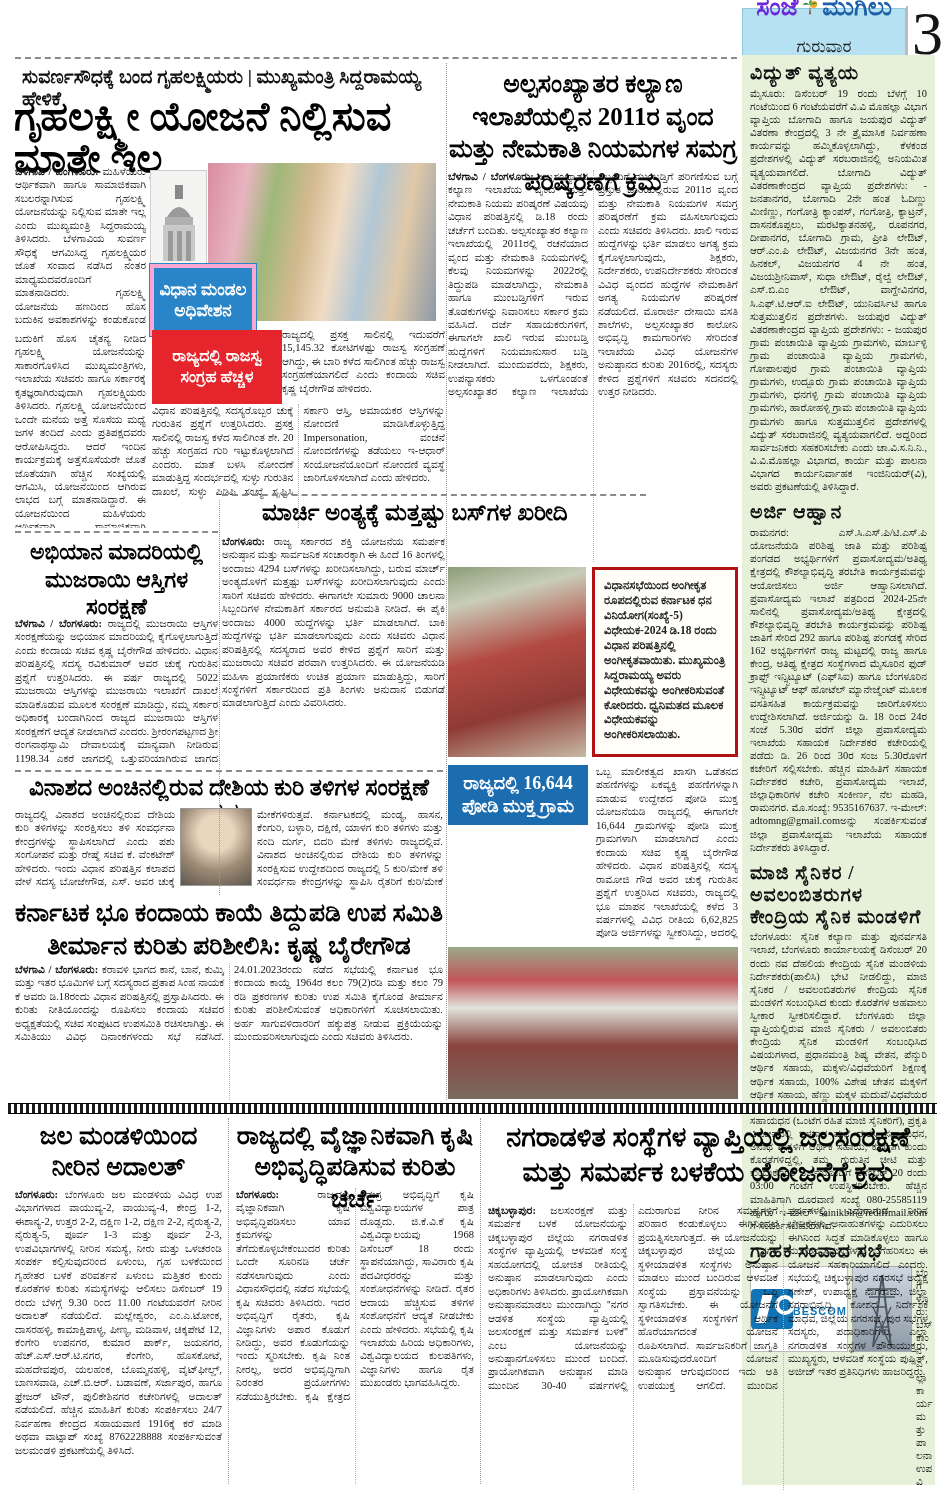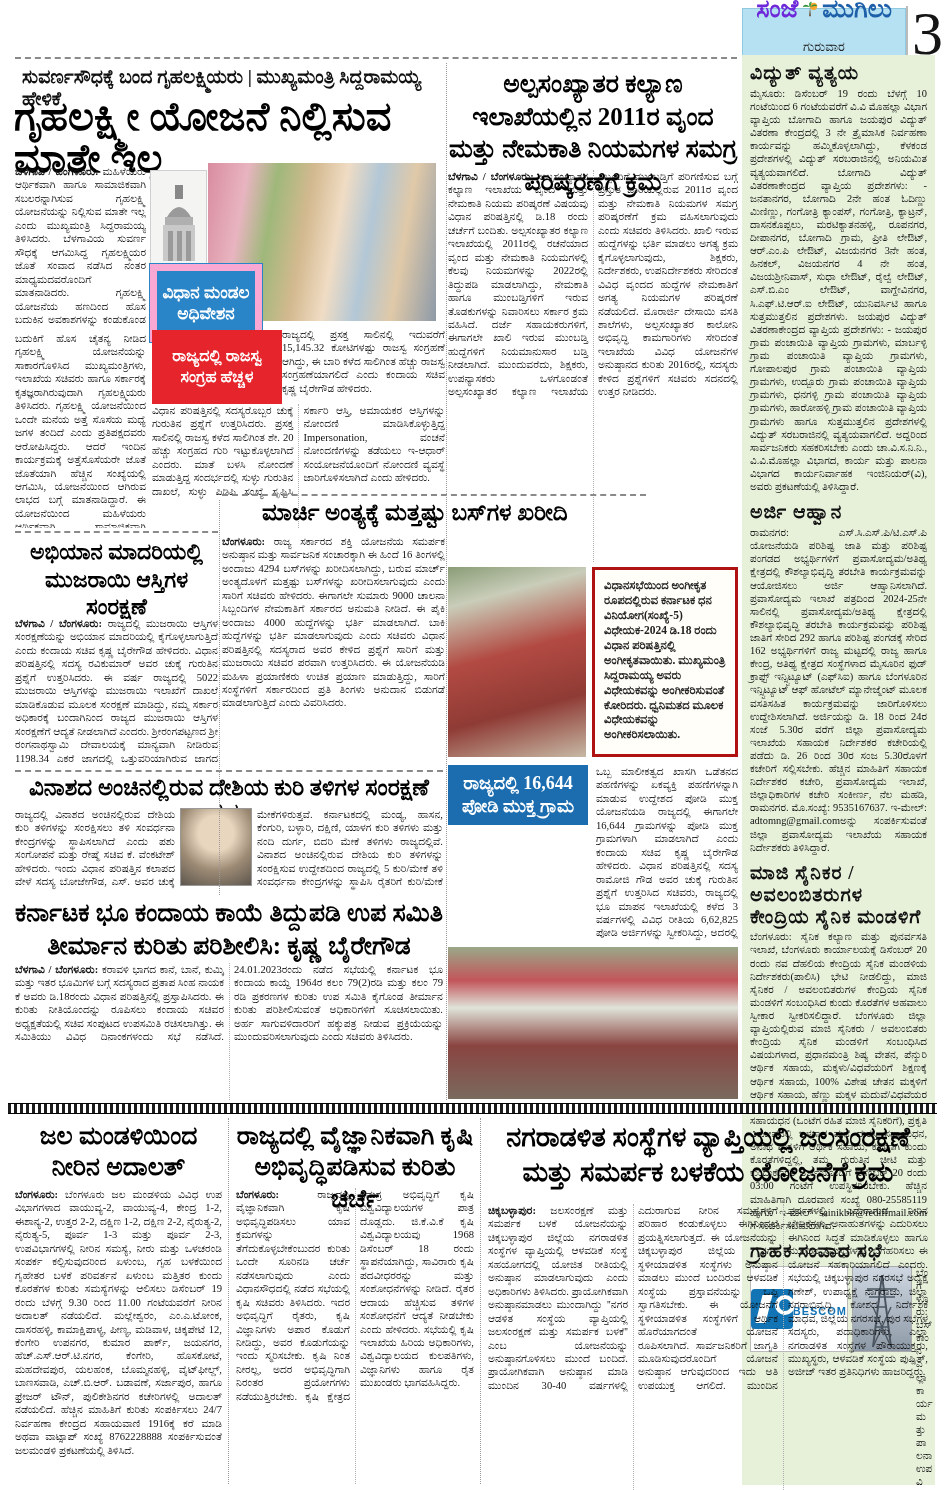--- a/index.html
+++ b/index.html
@@ -10,31 +10,31 @@
   .body-text .dl{font-weight:bold;}
   .h-dash{border-top:2px dashed #8a8a8a;height:0;}
   .v-dot{border-left:1px dotted #9a9a9a;width:0;}
   .headline{font-weight:bold;color:#000;}
   .center{text-align:center;}
   
   .masthead{background:#b5e1f2;border:1px solid #8fc9e0;display:flex;flex-direction:column;align-items:center;justify-content:center;}
   .mh-name{font-size:25px;font-weight:bold;line-height:1;display:flex;align-items:center;gap:3px;}
   .mh-red{color:#6d28d9;}
   .mh-blue{color:#1d5fa8;}
-  .mh-day{font-size:13px;margin-top:18px;color:#222;}
+  .mh-day{font-size:17px;margin-top:18px;color:#222;}
   .mh-date{font-size:12px;font-weight:bold;color:#222;}
   .page-num{font-size:62px;line-height:1;color:#151515;}
   
   .photo{overflow:hidden;}
   .photo1{background:linear-gradient(100deg,#d98ca0 0%,#e8b4c0 16%,#9fb87a 28%,#d3b98f 42%,#f0dcc4 55%,#b2c7d6 68%,#e0c9a8 82%,#8d9aa8 100%);}
   .photo2{background:linear-gradient(165deg,#8a9d77 0%,#c9cdb9 18%,#b24a42 45%,#8f3b35 72%,#c7b9a5 100%);}
   .photo3{background:linear-gradient(180deg,#9aa889 0%,#c2555a 22%,#e0e4da 40%,#8a4440 65%,#7a6a5e 100%);}
   .portrait{background:radial-gradient(circle at 50% 32%,#e8d6bf 0 28%,#9c8a74 60%,#5d564e 100%);border:1px solid #999;}
   .temple{background:#f4f4f2;border:1px solid #cfcfcf;display:flex;align-items:flex-end;justify-content:center;}
-  .badge{background:#2a85c8;border:7px solid #f9a8d4;outline:1px solid #2a85c8;color:#fff;
+  .badge{background:#2a85c8;border:4px solid #f9a8d4;outline:1px solid #2a85c8;color:#fff;
          font-weight:bold;font-size:17px;line-height:1.25;display:flex;align-items:center;justify-content:center;text-align:center;padding:4px;}
   .redbox{background:#e5252b;color:#fff;font-weight:bold;font-size:16px;line-height:1.3;
           display:flex;align-items:center;justify-content:center;text-align:center;padding:4px;}
   .bluebox{background:#1b6db0;color:#fff;font-weight:bold;font-size:18px;line-height:1.3;
            display:flex;align-items:center;justify-content:center;text-align:center;padding:4px;}
   .billbox{border:3px solid #b01212;background:#fffef8;padding:8px 9px;overflow:hidden;}
   .billbox h3{margin:0 0 6px 0;font-size:19px;line-height:1.25;font-weight:bold;}
   .billbox p{margin:0;font-size:11.5px;line-height:1.3;font-weight:bold;color:#222;text-align:left;}
   .hatch{background:repeating-linear-gradient(90deg,#1c1c1c 0 3px,#ffffff 3px 6px);border-top:1px solid #000;border-bottom:1px solid #000;}
   

